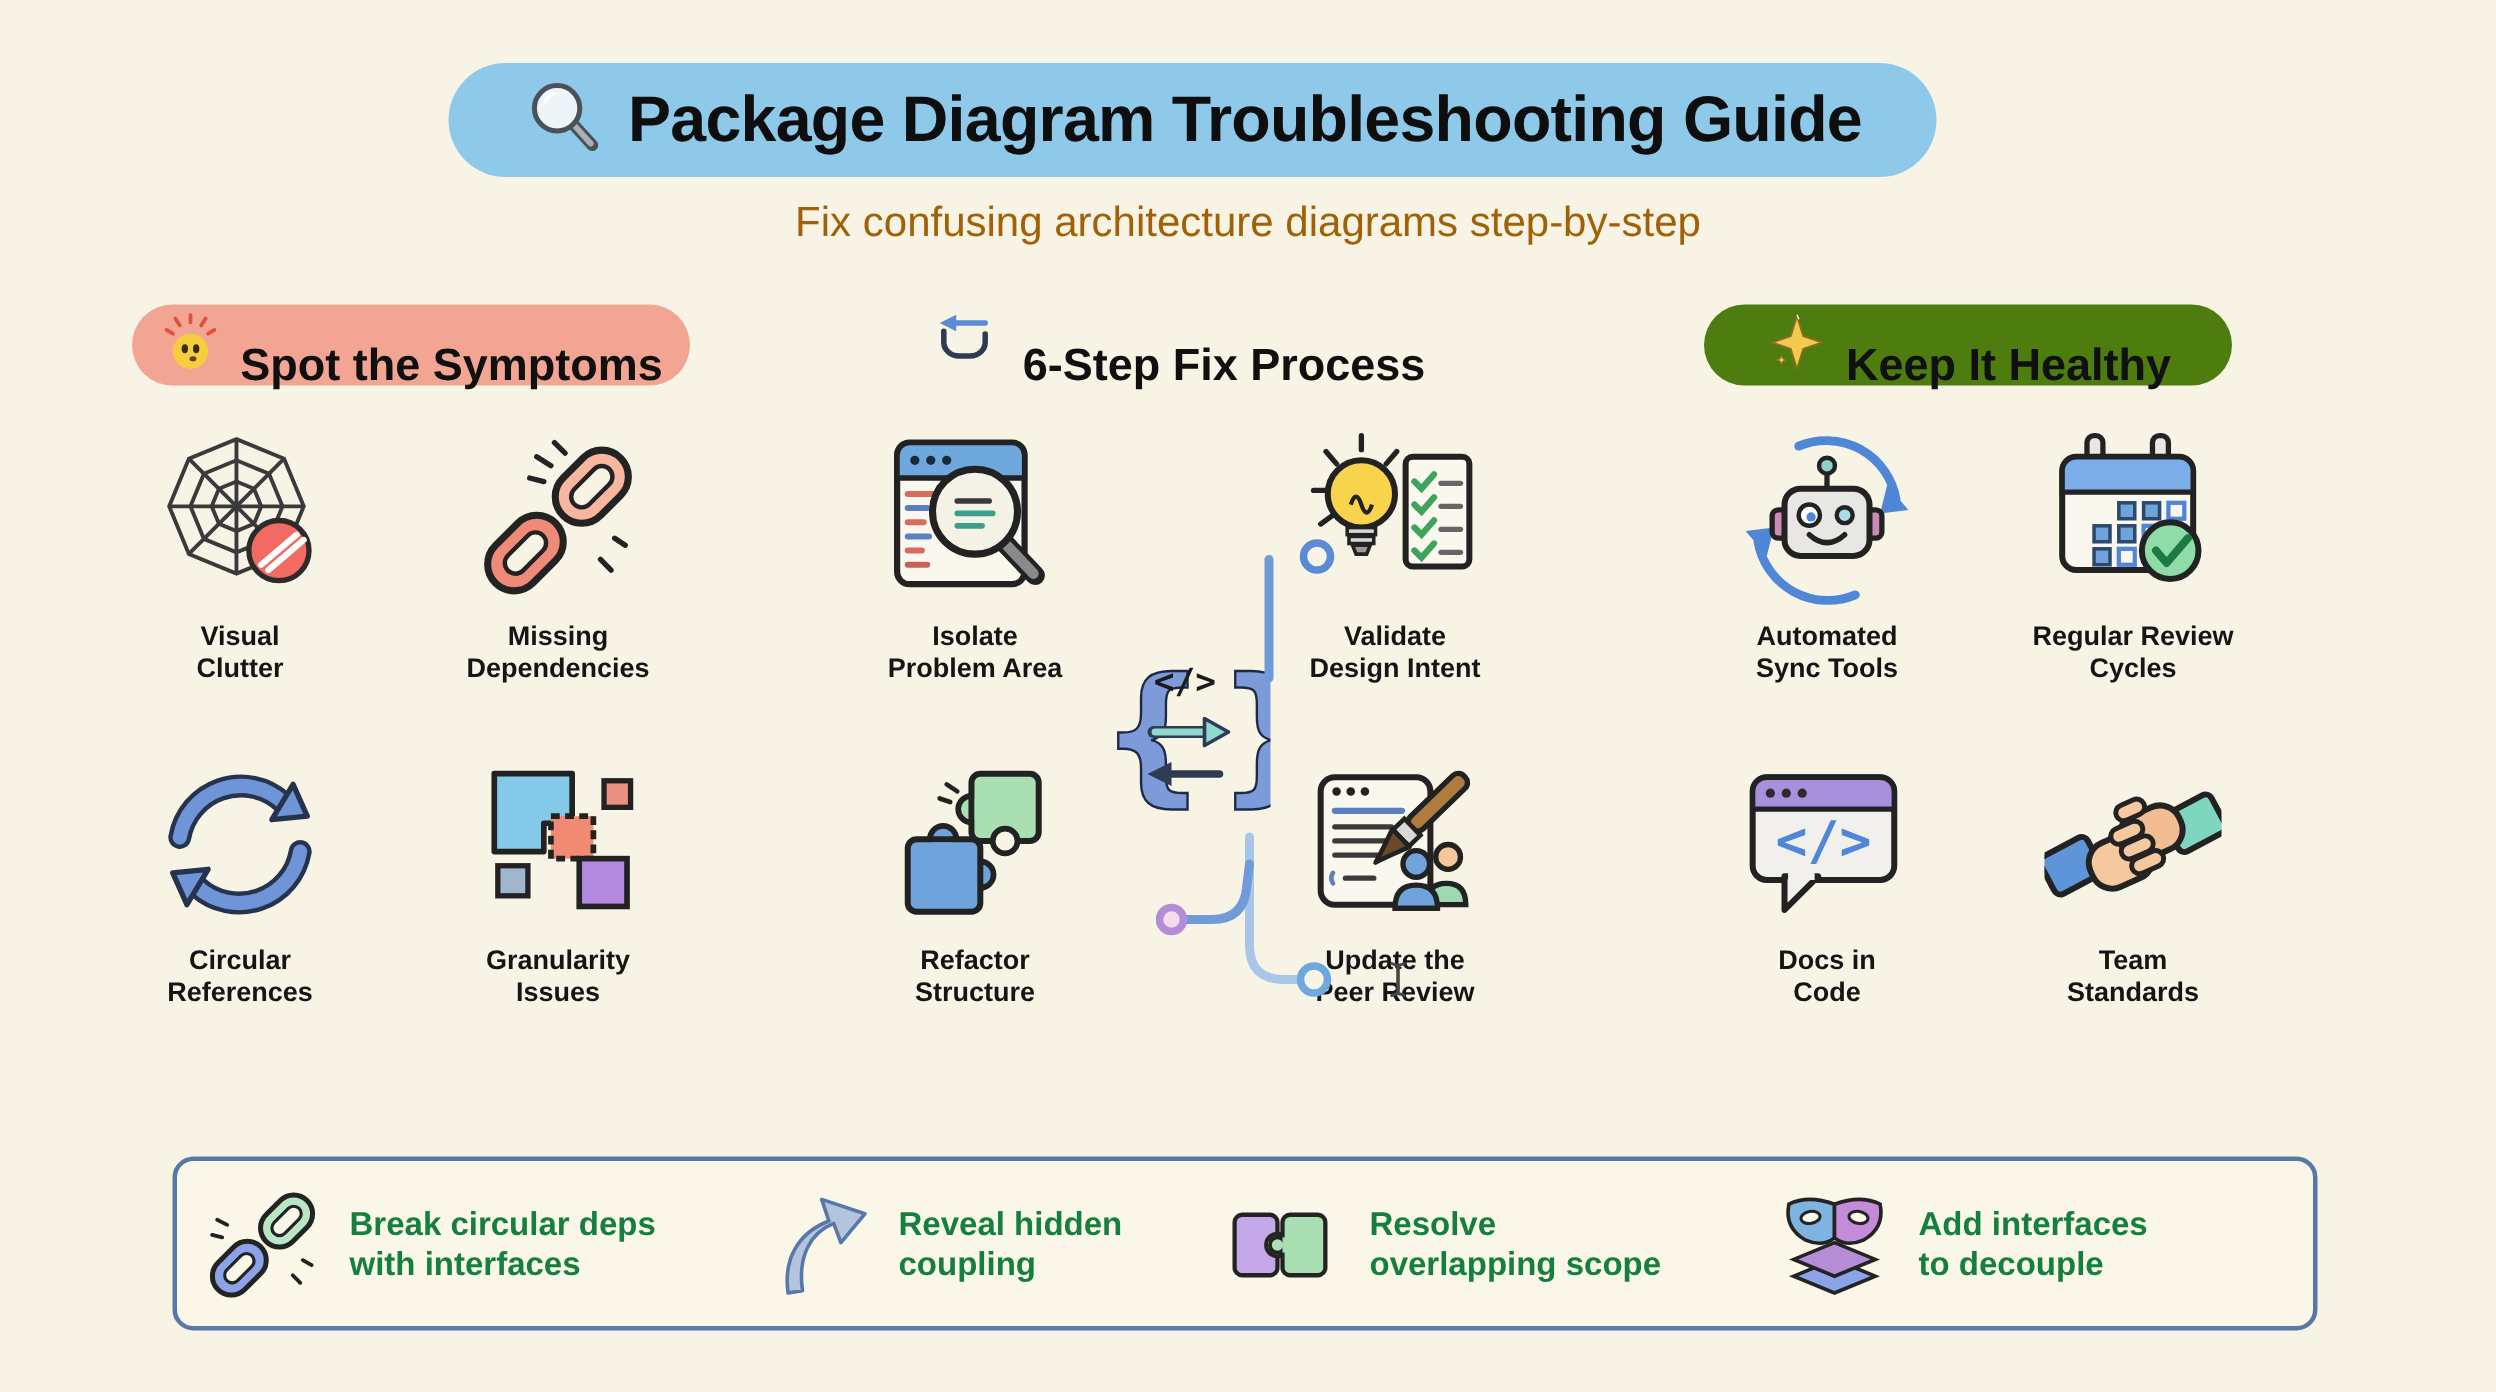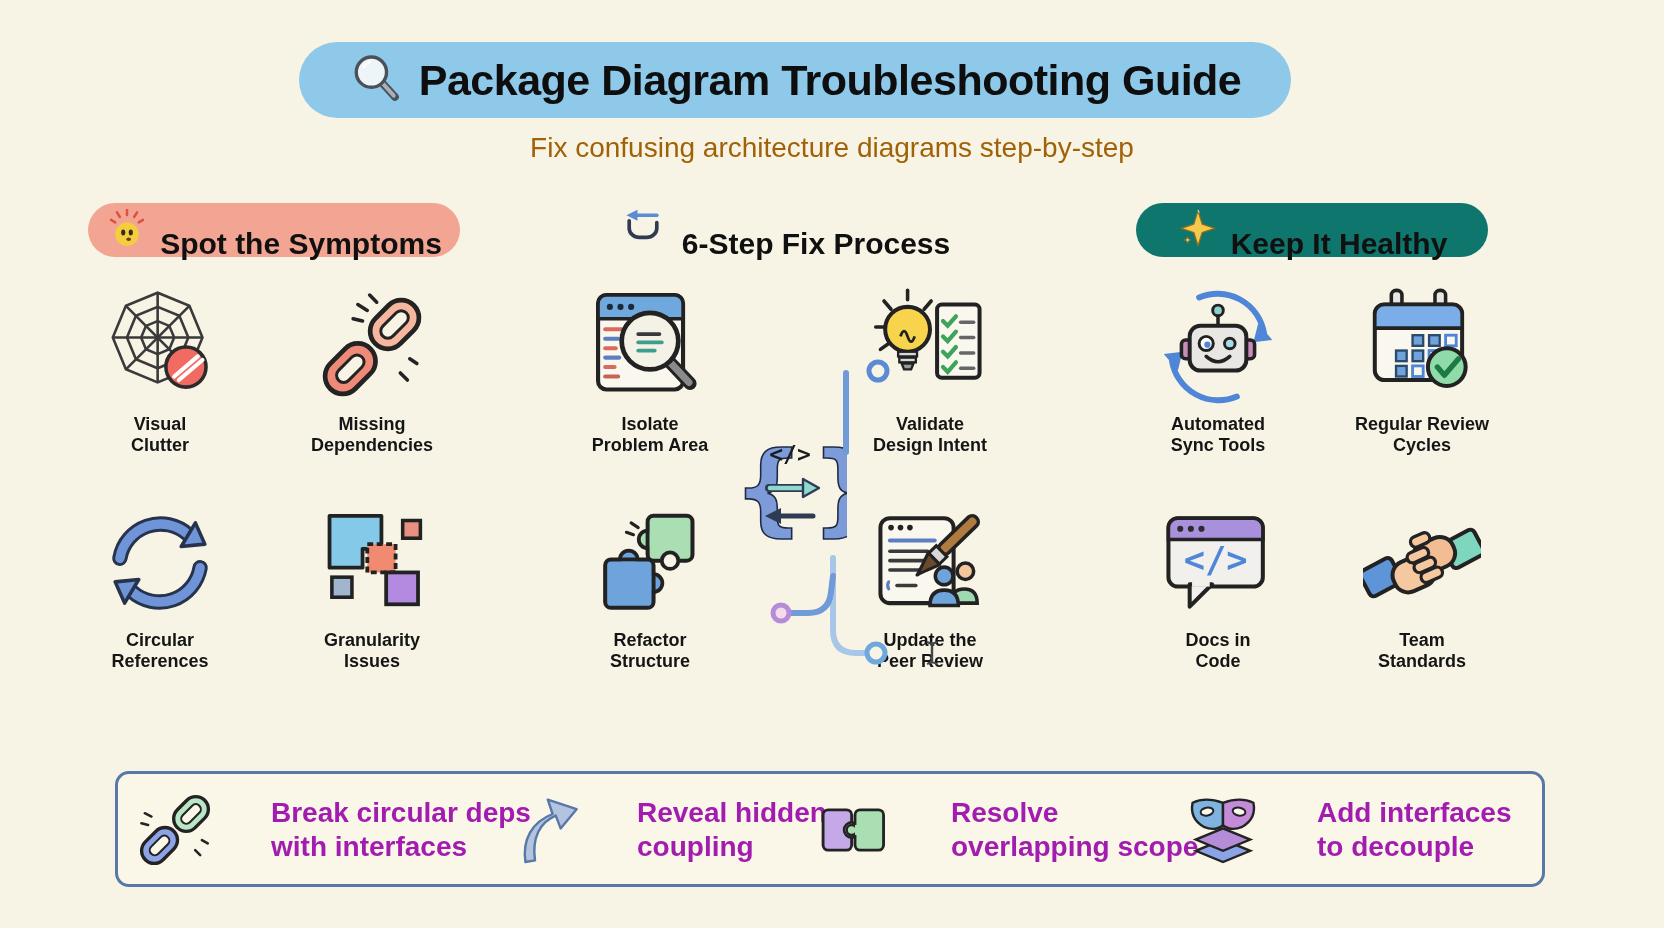--- a/index.html
+++ b/index.html
@@ -13,21 +13,21 @@
   .hdr-pill{height:54px;border-radius:27px;display:flex;align-items:center;justify-content:center;gap:12px;}
   .hdr-text{font-size:30px;font-weight:800;color:#101010;margin-top:28px;}
   .hdr-plain{height:54px;display:flex;align-items:center;justify-content:center;gap:16px;}
   .item{width:220px;display:flex;flex-direction:column;align-items:center;}
   .item .icon{height:120px;display:flex;align-items:flex-end;justify-content:center;}
   .item-label{margin-top:8px;font-size:18px;font-weight:700;color:#151515;text-align:center;
     line-height:1.18;white-space:pre-line;}
   .tips-bar{left:115px;top:771px;width:1430px;height:116px;border:3px solid #5878A8;border-radius:14px;
     background:#FAF6E8;box-sizing:border-box;}
   .tip{display:flex;align-items:center;gap:16px;}
-  .tip-text{font-size:28px;font-weight:700;color:#a21caf;line-height:1.22;white-space:pre-line;margin-left:38px;}
+  .tip-text{font-size:22px;font-weight:700;color:#15803d;line-height:1.22;white-space:pre-line;}
   svg{display:block;}
 </style>
 </head>
 <body>
 
 <div class="canvas">
 
   <div class="abs title-pill">
     <span>
       <svg width="56" height="56" viewBox="0 0 100 100">
@@ -65,21 +65,21 @@
     <span>
       <svg width="46" height="46" viewBox="0 0 100 100">
         <path d="M20,30 v16 a22,20 0 0 0 22,20 h16 a22,20 0 0 0 22,-20 v-12" fill="none" stroke="#2F3B52" stroke-width="8" stroke-linecap="round"></path>
         <line x1="80" y1="18" x2="36" y2="18" stroke="#5B8BD5" stroke-width="8" stroke-linecap="round"></line>
         <polygon points="38,6 14,18 38,30" fill="#5B8BD5"></polygon>
       </svg>
     </span>
     <span class="hdr-text">6-Step Fix Process</span>
   </div>
 
-  <div class="abs hdr-pill" style="left:1136px;top:203px;width:352px;background:#0f766e;">
+  <div class="abs hdr-pill" style="left:1136px;top:203px;width:352px;background:#4d7c0f;">
     <span>
       <svg width="42" height="42" viewBox="0 0 100 100">
         <path d="M50,4 L60,36 L90,46 L60,56 L50,88 L40,56 L10,46 L40,36 Z" fill="#F3C94E" stroke="#8a6d1f" stroke-width="3" stroke-linejoin="round"></path>
         <path d="M26,68 l4,10 l10,4 l-10,4 l-4,10 l-4,-10 l-10,-4 l10,-4 Z" transform="scale(0.55) translate(20,52)" fill="#F3C94E" stroke="#8a6d1f" stroke-width="3"></path>
         <path d="M50,2 l3,7" stroke="#fff" stroke-width="2"></path>
       </svg>
     </span>
     <span class="hdr-text">Keep It Healthy</span>
   </div>
 

